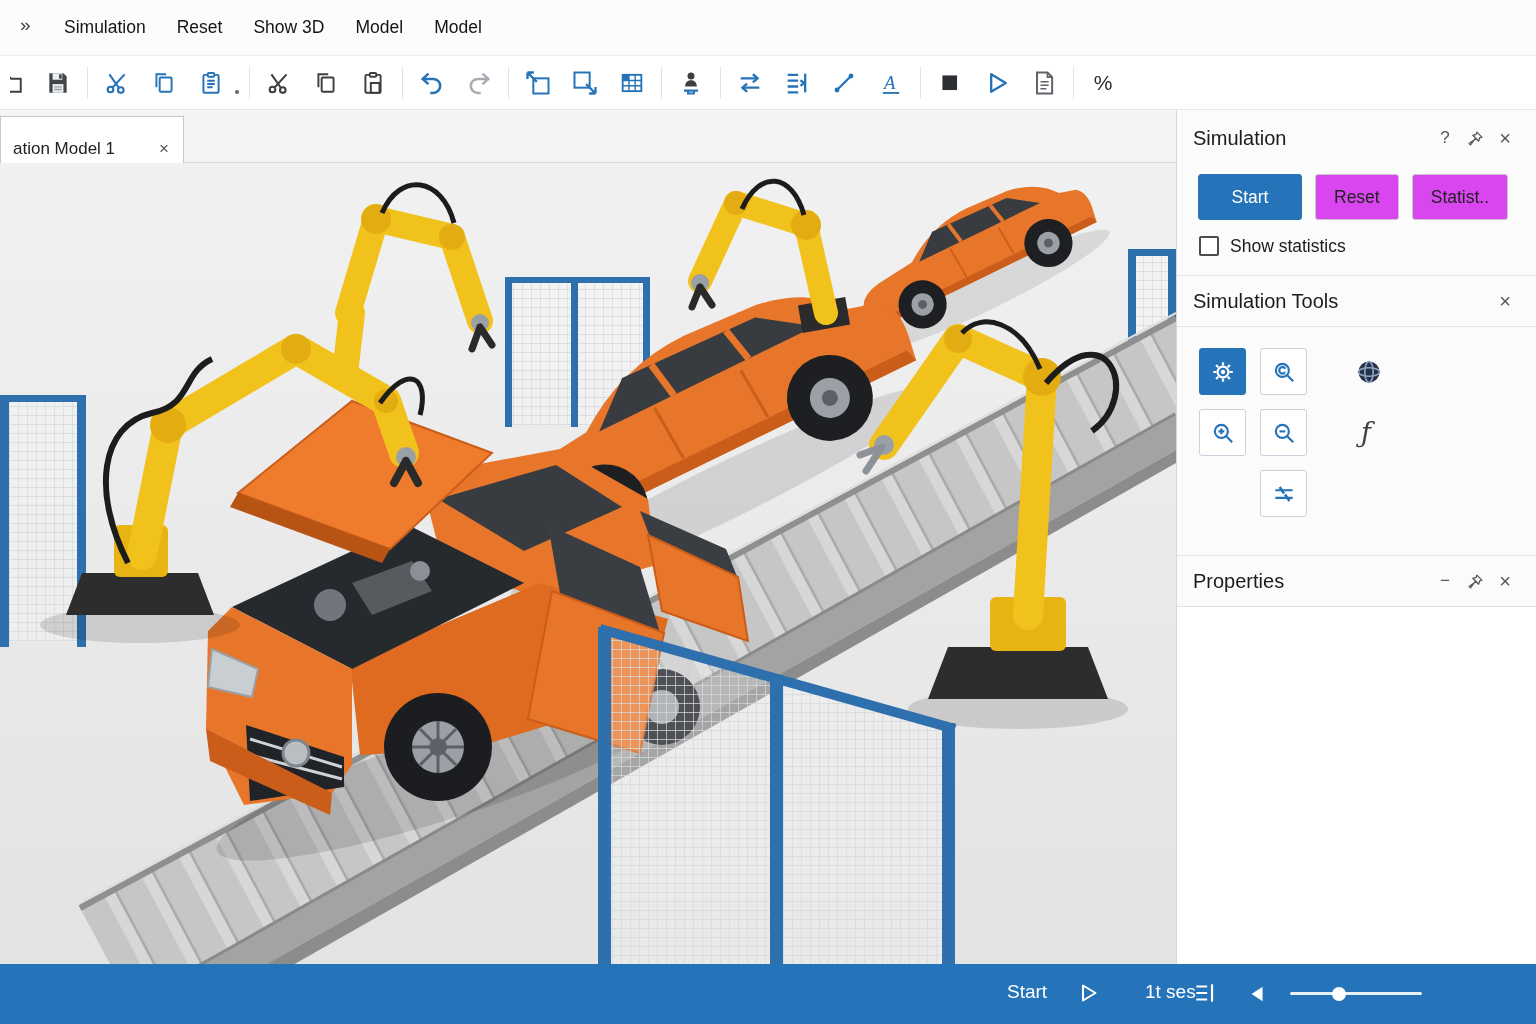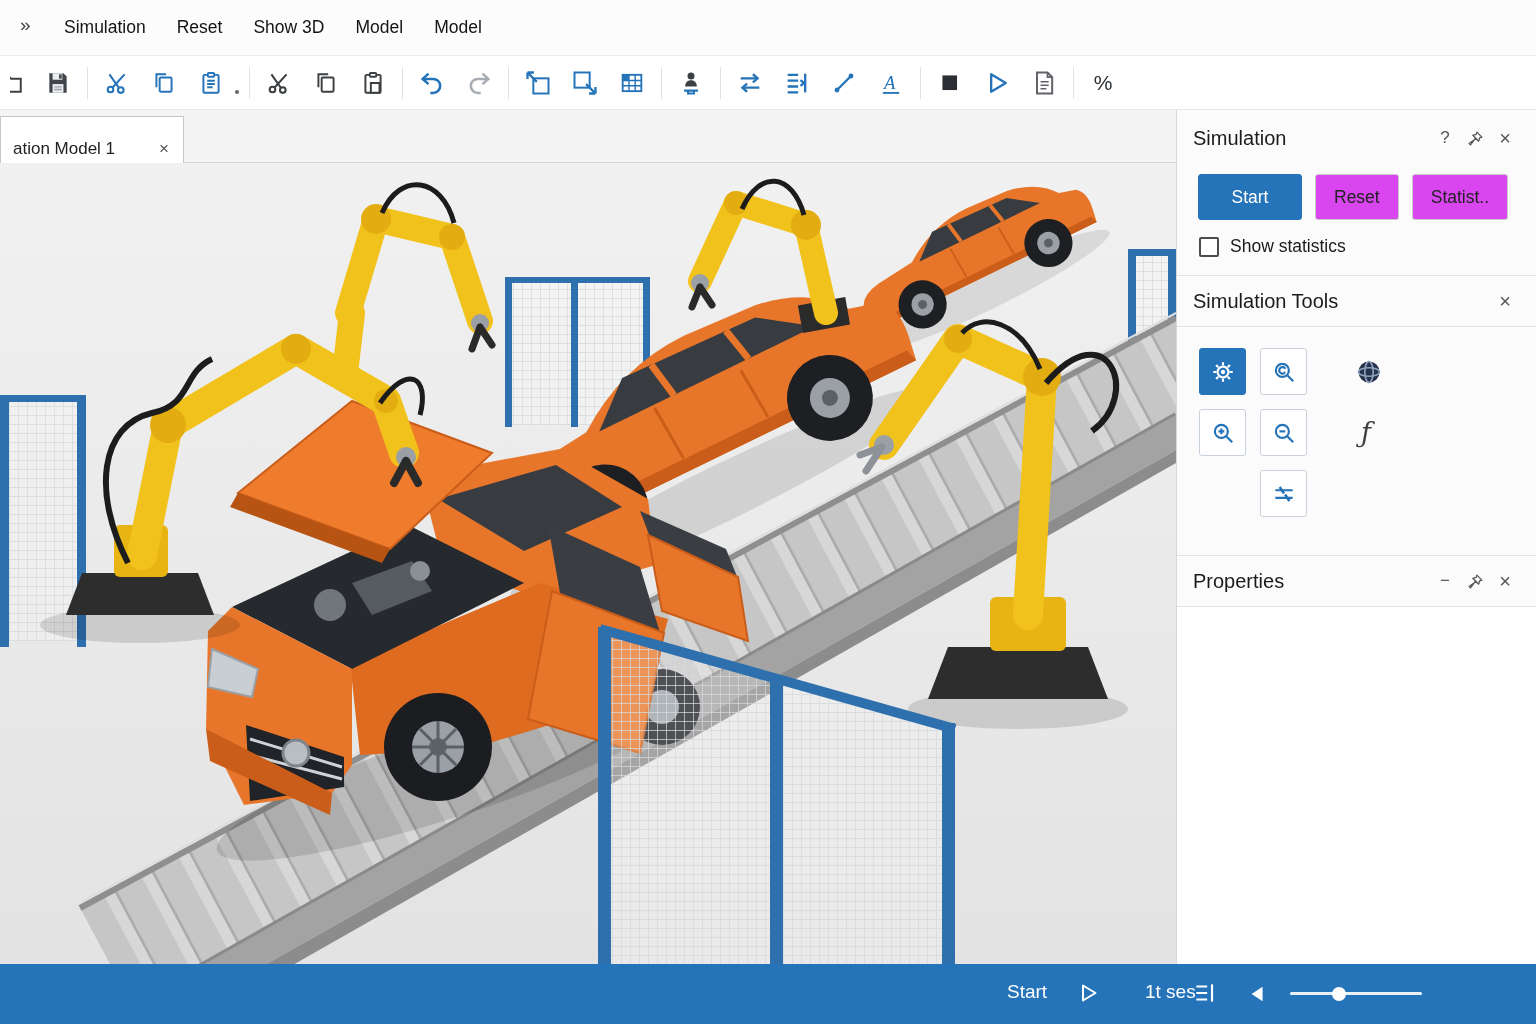--- a/index.html
+++ b/index.html
@@ -44,21 +44,21 @@
   .spacer { flex:1; }
   .icon-btn { width:30px; height:30px; display:flex; align-items:center; justify-content:center;
               color:#555; font-size:17px; }
   .icon-btn.close { font-size:20px; }
   .hdiv { height:1px; background:#e3e3e3; flex:none; }
   .sim-buttons { display:flex; gap:13px; padding:8px 19px 8px 21px; flex:none; }
   .btn { height:46px; font-size:17.5px; border:1px solid #c9c9c9; border-radius:3px;
          background:#d946ef; color:#222; display:flex; align-items:center; justify-content:center;
          padding:0 18px; font-family:"Liberation Sans",sans-serif; }
   .btn.primary { background:#2573b8; border-color:#2573b8; color:#fff; width:104px; }
-  .check-row { display:flex; align-items:center; gap:11px; padding:8px 22px 18px; font-size:17.5px;
+  .check-row { display:flex; gap:11px; padding:8px 22px 18px; font-size:17.5px;
                color:#1b1b1b; flex:none; }
   .checkbox { width:20px; height:20px; border:2px solid #4c4c4c; border-radius:2px; background:#fff; flex:none; }
   .tools-area { padding:21px 0 24px 22px; flex:none; }
   .tools-row { display:flex; align-items:center; margin-bottom:14px; }
   .tool-sq { width:47px; height:47px; border:1px solid #c9d2dc; border-radius:3px; background:#fff;
              display:flex; align-items:center; justify-content:center; margin-right:14px; }
   .tool-sq.active { background:#2573b8; border-color:#2573b8; }
   .free-ic { display:flex; align-items:center; justify-content:center; }
   .fx { font-size:27px; font-style:italic; color:#3c4043; font-family:"DejaVu Serif",serif; }
   .row-indent { width:61px; flex:none; }

